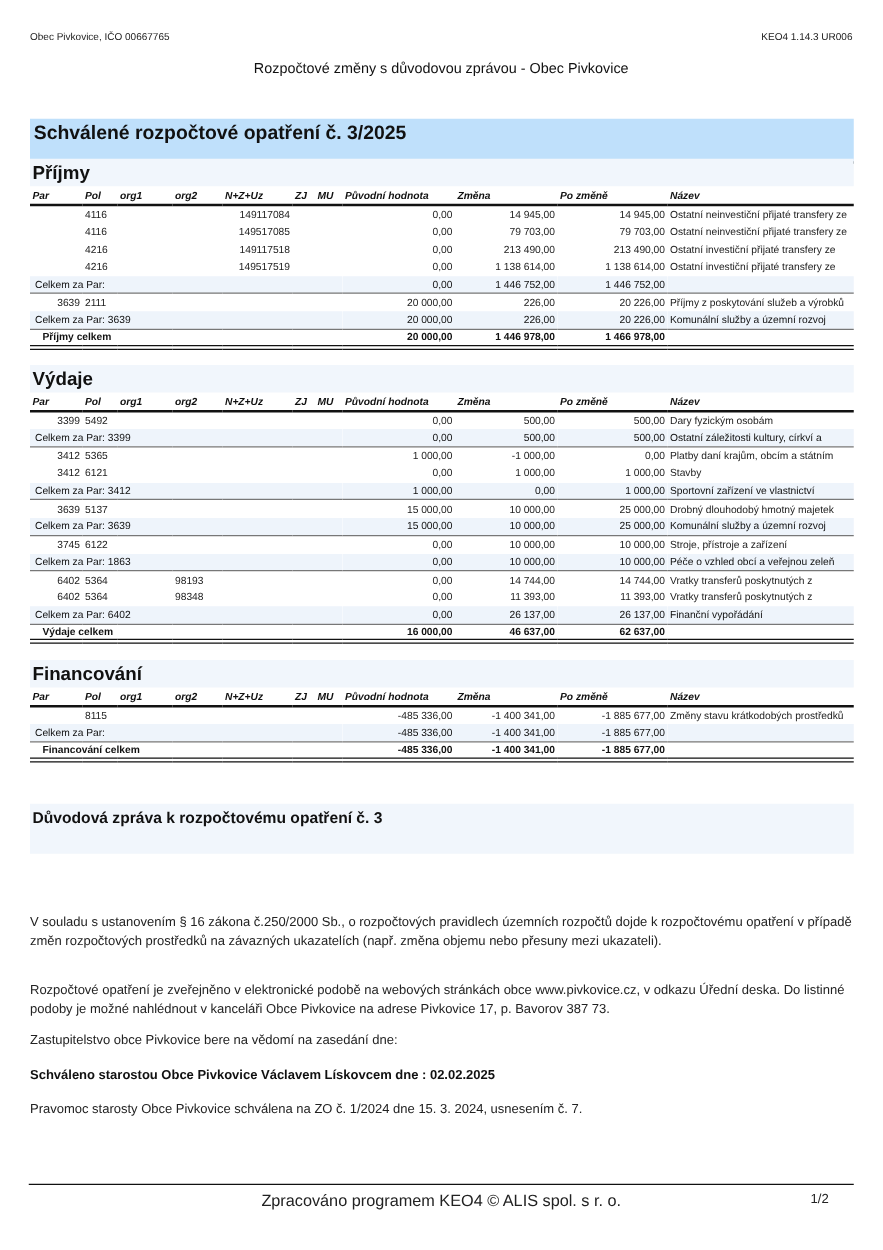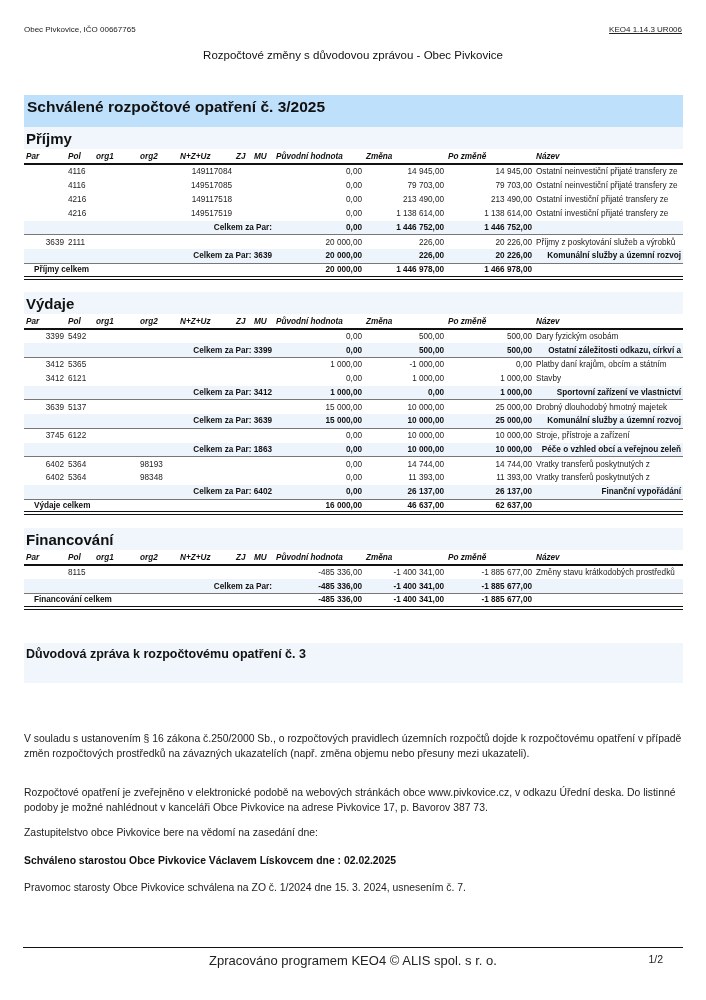--- a/index.html
+++ b/index.html
@@ -1,35 +1,35 @@
 <!DOCTYPE html>
 <html><head>
 <meta charset="utf-8">
 <style>
   * { box-sizing: border-box; margin: 0; padding: 0; }
   html, body { width: 706px; height: 1000px; background: #ffffff; overflow: hidden; }
   body { position: relative; font-family: "Liberation Sans", sans-serif; color: #111; }
 
   .hdr-left { position: absolute; left: 24px; top: 25px; font-size: 8px; color: #222; }
-  .hdr-right { position: absolute; right: 24px; top: 25px; font-size: 8px; color: #222; text-decoration: underline; }
+  .hdr-right { position: absolute; right: 24px; top: 25px; font-size: 8px; color: #222; }
   .doc-title { position: absolute; left: 0; width: 706px; top: 49px; text-align: center; font-size: 11.5px; color: #111; }
 
   .ro-banner { position: absolute; left: 24px; width: 659px; top: 95px; height: 36px; background: #bfe0fb; border-bottom: 2px solid #111; }
   .ro-banner span { position: absolute; left: 3px; top: 3px; font-size: 15.5px; font-weight: bold; color: #111; }
 
   .section { position: absolute; left: 24px; width: 659px; }
   .sec-title { height: 22px; background: #f1f6fc; font-size: 15px; font-weight: bold; padding: 3px 8px 0 2px; color: #111; }
 
   table { width: 659px; border-collapse: collapse; table-layout: fixed; font-size: 8.2px; }
   th { font-style: italic; font-weight: bold; text-align: left; height: 15px; padding: 0 2px; white-space: nowrap; border-bottom: 2px solid #111; vertical-align: bottom; padding-bottom: 2px; }
   th.name { text-align: left; }
   td { height: 14.2px; padding: 0 2px; white-space: nowrap; overflow: hidden; color: #222; }
   td.r { text-align: right; }
   td.l { text-align: left; }
-  tr.sub td { background: #eef4fb; font-weight: bold; color: #111; border-bottom: 1px solid #777; text-align: right; }
+  tr.sub td { background: #eef4fb; font-weight: normal; color: #111; border-bottom: 1px solid #777; }
   tr.total td { font-weight: bold; color: #111; border-bottom: 4px double #111; }
   tr.total td.lbl { padding-left: 10px; }
   td.lbl { text-align: left; padding-left: 4px; }
 
   .reason-banner { position: absolute; left: 24px; width: 659px; top: 643px; height: 40px; background: #f1f6fc; padding-left: 37px; }
   .reason-banner span { position: absolute; left: 2px; top: 4px; font-size: 12.5px; font-weight: bold; color: #111; }
 
   .para { position: absolute; left: 24px; width: 660px; font-size: 10.4px; line-height: 14.6px; color: #222; }
   .para.bold { font-weight: bold; color: #111; }
 
@@ -213,21 +213,21 @@
           <td class="r">0,00</td>
           <td class="r">500,00</td>
           <td class="r">500,00</td>
           <td class="l">Dary fyzickým osobám</td>
         </tr>
         <tr class="sub">
           <td colspan="7" class="lbl">Celkem za Par: 3399</td>
           <td class="r">0,00</td>
           <td class="r">500,00</td>
           <td class="r">500,00</td>
-          <td class="l">Ostatní záležitosti odkazu, církví a</td>
+          <td class="l">Ostatní záležitosti kultury, církví a</td>
         </tr>
         <tr>
           <td class="r">3412</td>
           <td class="l">5365</td>
           <td class="l"></td>
           <td class="l"></td>
           <td class="r"></td>
           <td class="r"></td>
           <td class="r"></td>
           <td class="r">1 000,00</td>

